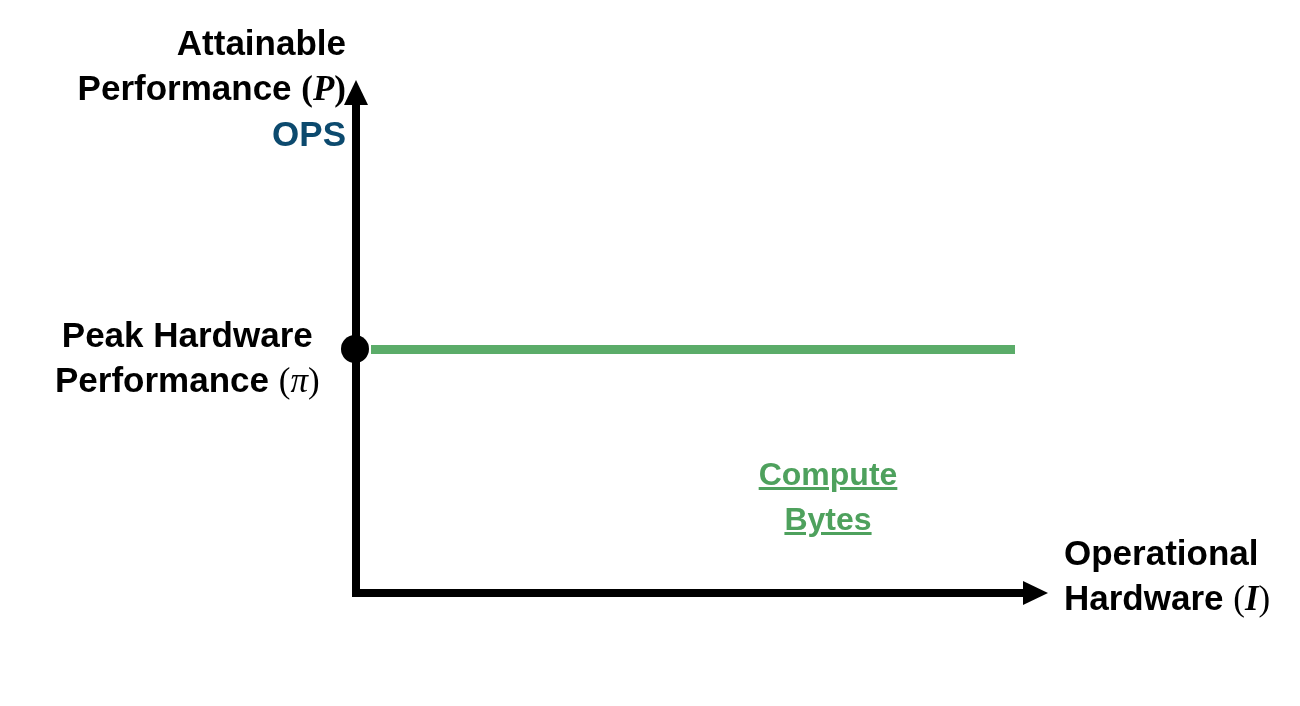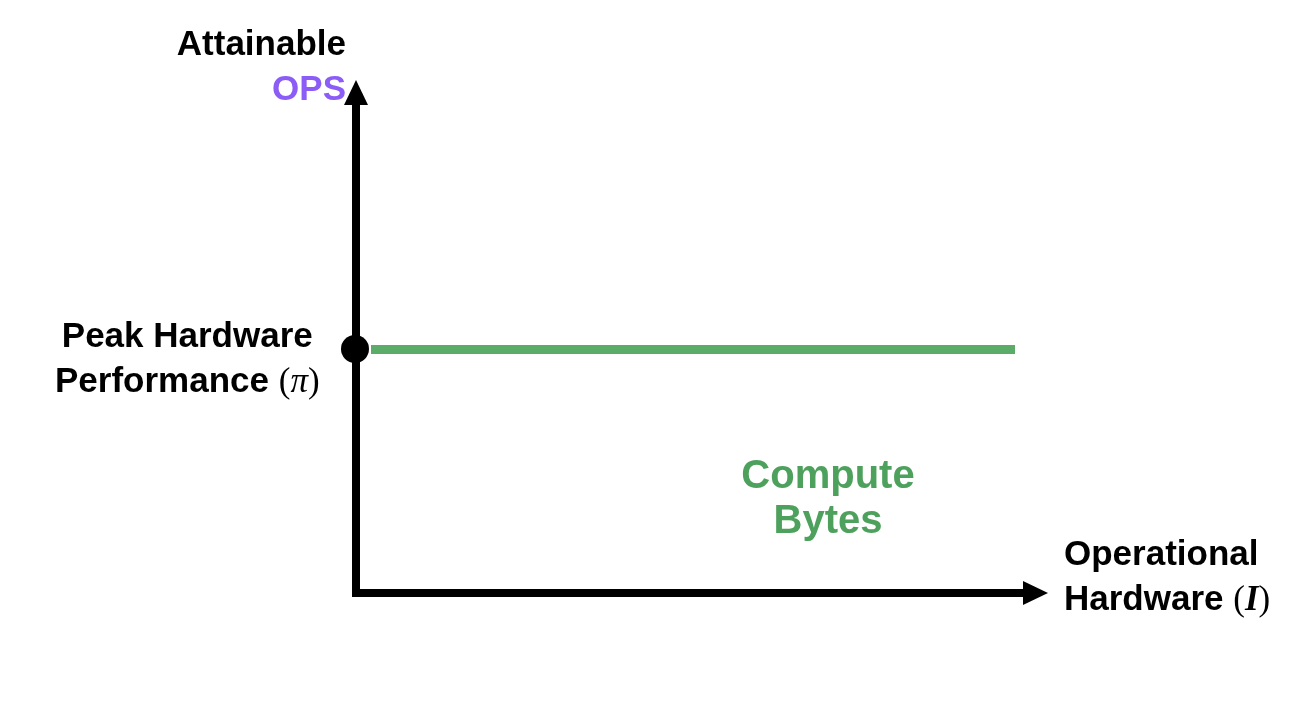--- a/index.html
+++ b/index.html
@@ -30,21 +30,21 @@
   }
   .mparen {
     font-family: "Liberation Serif", "DejaVu Serif", serif;
     font-weight: normal;
   }
   .math-light {
     font-family: "Liberation Serif", "DejaVu Serif", serif;
     font-style: italic;
     font-weight: normal;
   }
-  .purple { color: #8b5cf6; }
+  .purple { color: #0c4a6e; }
   .green-text { color: #4EA15D; }
 
   
   .y-shaft {
     position: absolute;
     left: 352px; top: 100px;
     width: 8px; height: 497px;
     background: #000000;
   }
   .y-arrow {
@@ -90,22 +90,23 @@
     text-align: right;
   }
   .peak-label {
     left: 55px; top: 312px;
     text-align: center;
   }
   .region-label {
     left: 708px; top: 452px;
     width: 240px;
     text-align: center;
-    font-size: 40px;
+    font-size: 32px;
     line-height: 45px;
+    text-decoration: underline;
   }
   .x-label {
     left: 1055px; top: 530px;
     text-align: left;
     margin-left: 9px;
   }
 </style>
 </head>
 <body>
 
@@ -115,20 +116,23 @@
   <div class="y-arrow"></div>
 
   <div class="x-shaft"></div>
   <div class="x-arrow"></div>
 
   <div class="roof-line"></div>
   <div class="peak-dot"></div>
 
   <div class="lbl y-label">
     <div>Attainable</div>
+    <div>
+      <span>Performance </span><span class="mparen" style="font-weight:bold;">(</span><span class="math">P</span><span class="mparen" style="font-weight:bold;">)</span>
+    </div>
     <div class="purple">OPS</div>
   </div>
 
   <div class="lbl peak-label">
     <div>Peak Hardware</div>
     <div>
       <span>Performance </span><span class="mparen">(</span><span class="math-light">π</span><span class="mparen">)</span>
     </div>
   </div>
 

